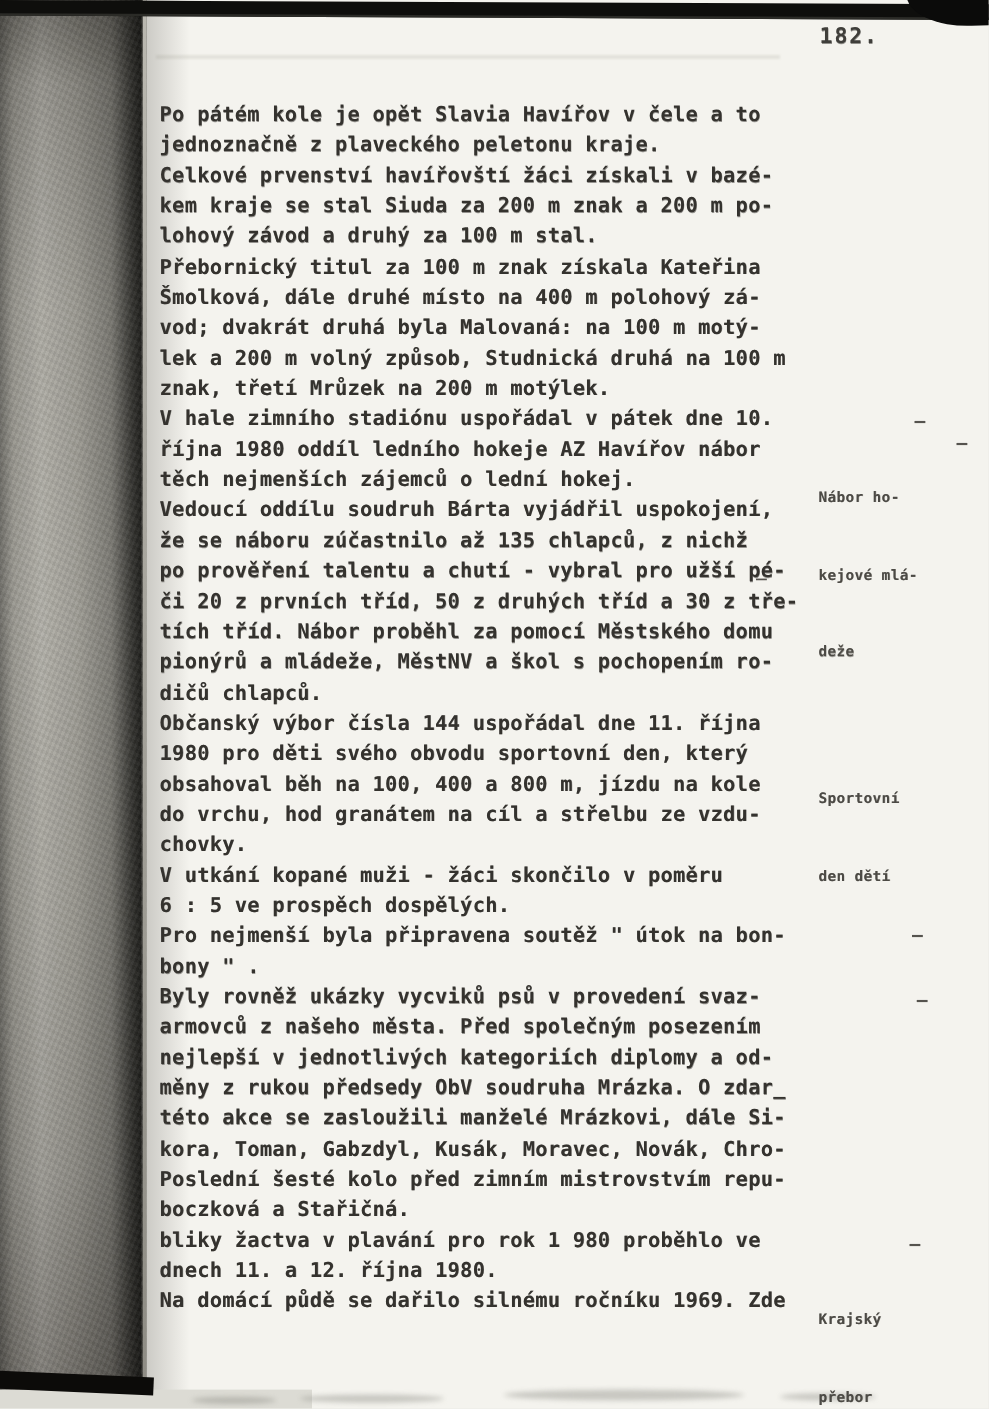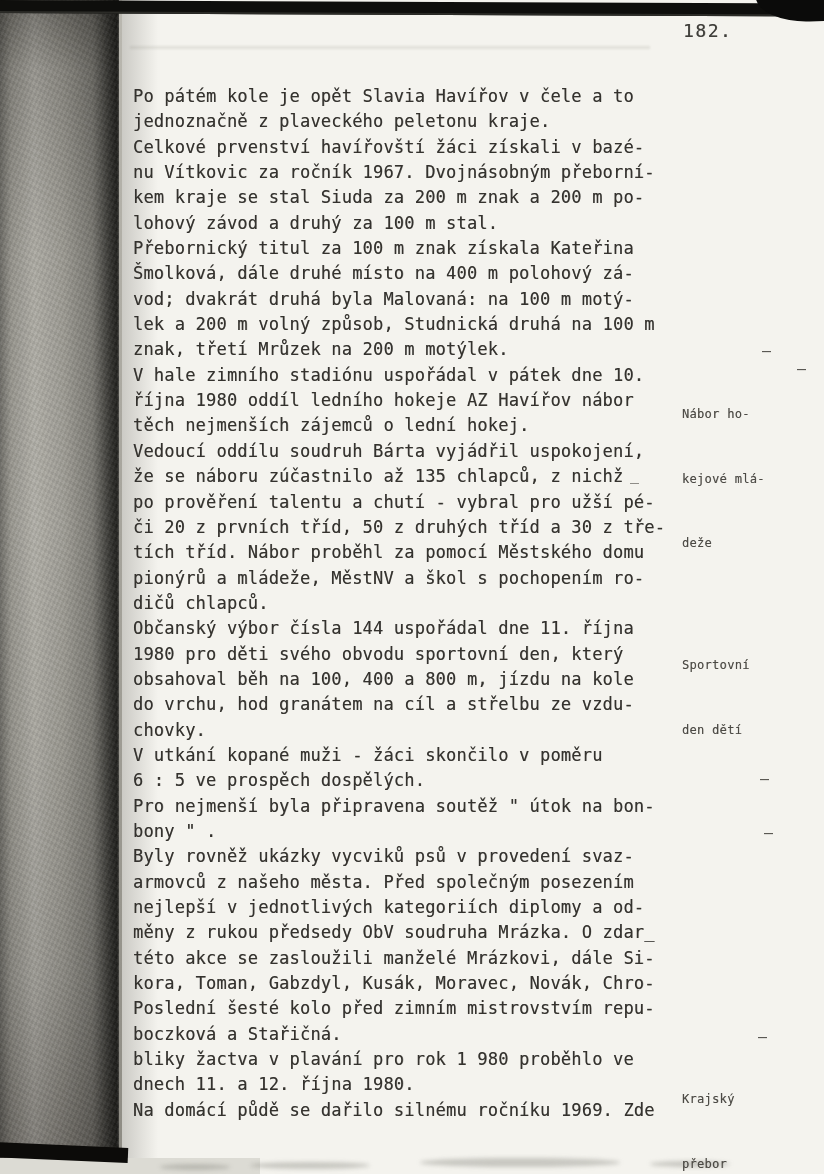--- a/index.html
+++ b/index.html
@@ -1,19 +1,20 @@
 <!DOCTYPE html>
 <html><head>
 <meta charset="utf-8">
 <style>
   html, body { margin:0; padding:0; background:#e9e8e2; }
   .sheet {
     position:relative; width:824px; height:1174px; overflow:hidden;
     background:#f4f3ee;
     font-family:"DejaVu Sans Mono","Liberation Mono",monospace;
+    font-weight:bold;
   }
   
   .binding {
     position:absolute; left:0; top:0; width:122px; height:1162px;
     background:
       linear-gradient(90deg,
         rgba(20,20,18,0.38) 0%, rgba(20,20,18,0.10) 9%,
         rgba(255,255,255,0.10) 28%, rgba(20,20,18,0.06) 52%,
         rgba(20,20,18,0.30) 76%, rgba(12,12,10,0.72) 90%,
         rgba(10,10,8,0.85) 96%, rgba(150,148,140,0.55) 100%),
@@ -110,21 +111,20 @@
   <div class="smudge" style="left:250px; top:1162px; width:120px; height:7px;"></div>
   <div class="smudge" style="left:420px; top:1158px; width:200px; height:9px;"></div>
   <div class="smudge" style="left:650px; top:1161px; width:80px; height:6px;"></div>
 
   <div class="page-number">182.</div>
 
   <div class="body-text">
       <div class="tline">Po pátém kole je opět Slavia Havířov v čele a to</div>
       <div class="tline">jednoznačně z plaveckého peletonu kraje.</div>
       <div class="tline">Celkové prvenství havířovští žáci získali v bazé-</div>
-      <div class="tline">nu Vítkovic za ročník 1967. Dvojnásobným přeborní-</div>
       <div class="tline">kem kraje se stal Siuda za 200 m znak a 200 m po-</div>
       <div class="tline">lohový závod a druhý za 100 m stal.</div>
       <div class="tline">Přebornický titul za 100 m znak získala Kateřina</div>
       <div class="tline">Šmolková, dále druhé místo na 400 m polohový zá-</div>
       <div class="tline">vod; dvakrát druhá byla Malovaná: na 100 m motý-</div>
       <div class="tline">lek a 200 m volný způsob, Studnická druhá na 100 m</div>
       <div class="tline">znak, třetí Mrůzek na 200 m motýlek.</div>
       <div class="tline">V hale zimního stadiónu uspořádal v pátek dne 10.</div>
       <div class="tline">října 1980 oddíl ledního hokeje AZ Havířov nábor</div>
       <div class="tline">těch nejmenších zájemců o lední hokej.</div>

